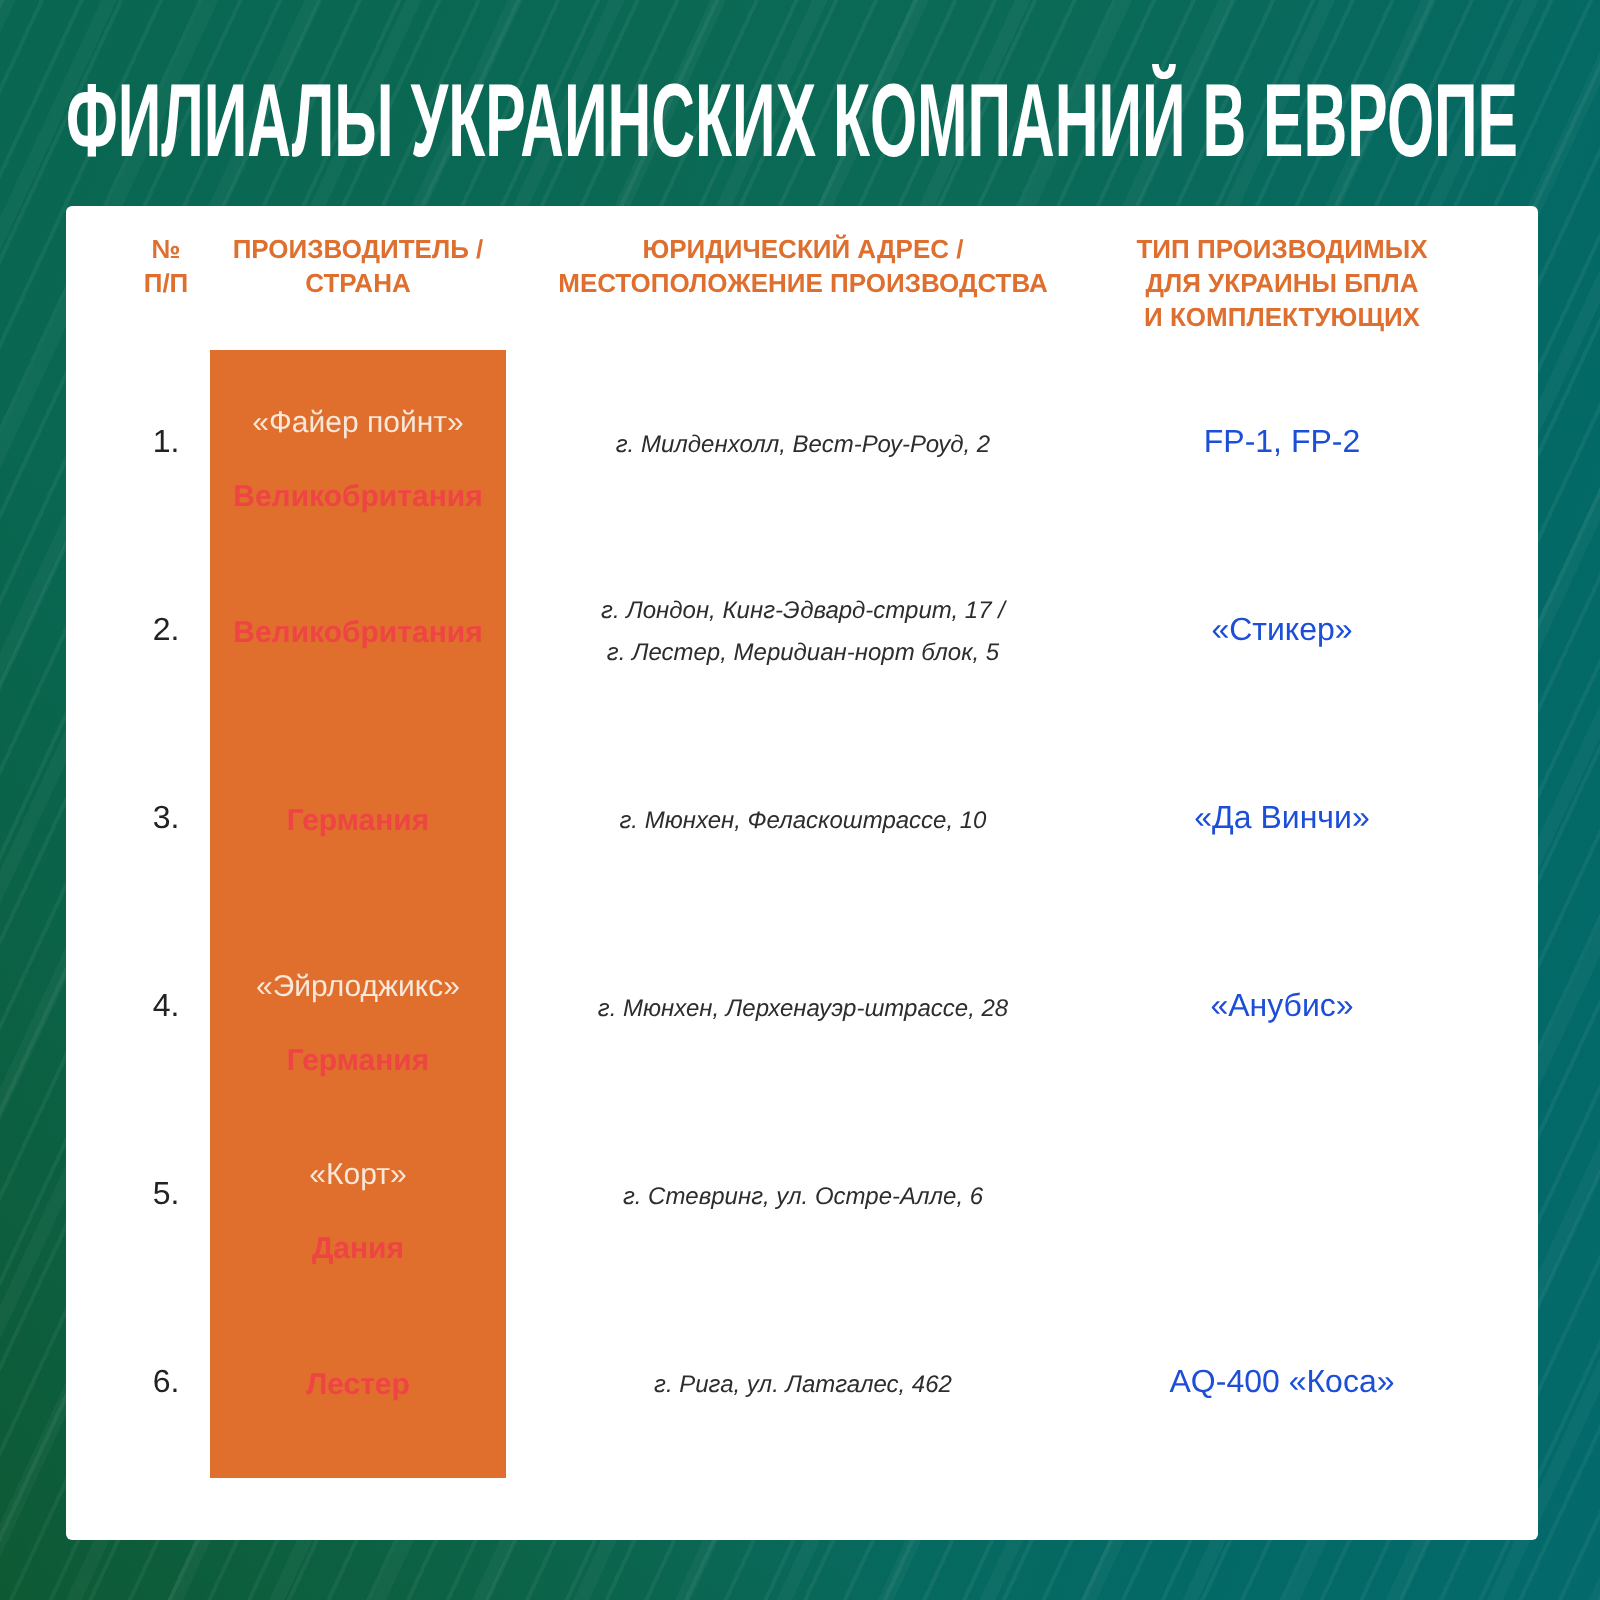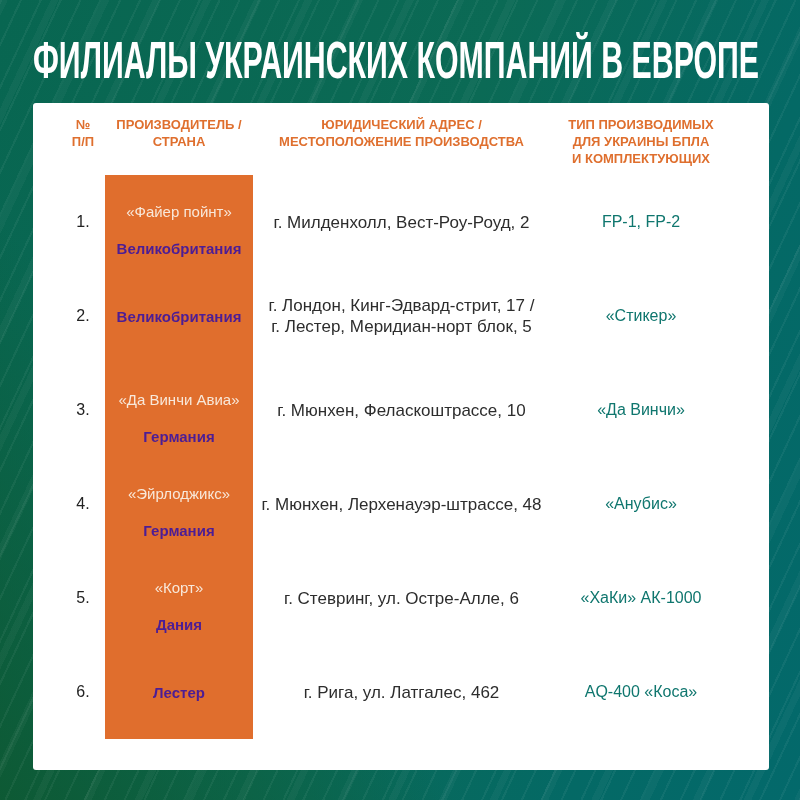--- a/index.html
+++ b/index.html
@@ -35,23 +35,23 @@
   }
   .row {
     position:relative;
     display:grid; grid-template-columns:72px 148px 297px 219px;
     height:94px; align-items:center;
   }
   .cell { text-align:center; }
   .num { padding-left:28px; font-size:16px; color:#222222; }
   .company { color:#FFFFFF; font-size:15px; line-height:21px; }
   .cname { max-width:126px; margin:16px auto; color:#F8E8DA; }
-  .ccountry { font-weight:bold; color:#4c1d95; }
-  .addr { font-size:17px; line-height:21px; color:#2D2D2D; white-space:pre-line; }
-  .type { font-size:16px; color:#0f766e; padding-right:37px; }
+  .ccountry { font-weight:bold; color:#ef4444; }
+  .addr { font-size:12px; line-height:21px; color:#2D2D2D; white-space:pre-line;font-style:italic; }
+  .type { font-size:16px; color:#1d4ed8; padding-right:37px; }
 </style>
 </head>
 <body>
 
 <div class="poster">
   <div class="bg"></div>
 
   <div class="title-wrap">
     <svg width="736" height="52" viewBox="0 0 736 52">
       <text x="1" y="46" font-family="Liberation Sans, sans-serif" font-size="52" font-weight="bold" fill="#FFFFFF" textLength="726" lengthAdjust="spacingAndGlyphs">ФИЛИАЛЫ УКРАИНСКИХ КОМПАНИЙ В ЕВРОПЕ</text>
@@ -90,45 +90,43 @@
           <div class="ccountry">Великобритания</div>
         </div>
         <div class="cell addr">г. Лондон, Кинг-Эдвард-стрит, 17 /
 г. Лестер, Меридиан-норт блок, 5</div>
         <div class="cell type">«Стикер»</div>
       </div>
 
       <div class="row">
         <div class="cell num">3.</div>
         <div class="cell company">
-          <div class="cname">«Да Винчи Авиа»</div>
           <div class="ccountry">Германия</div>
         </div>
         <div class="cell addr">г. Мюнхен, Феласкоштрассе, 10</div>
         <div class="cell type">«Да Винчи»</div>
       </div>
 
       <div class="row">
         <div class="cell num">4.</div>
         <div class="cell company">
           <div class="cname">«Эйрлоджикс»</div>
           <div class="ccountry">Германия</div>
         </div>
-        <div class="cell addr">г. Мюнхен, Лерхенауэр-штрассе, 48</div>
+        <div class="cell addr">г. Мюнхен, Лерхенауэр-штрассе, 28</div>
         <div class="cell type">«Анубис»</div>
       </div>
 
       <div class="row">
         <div class="cell num">5.</div>
         <div class="cell company">
           <div class="cname">«Корт»</div>
           <div class="ccountry">Дания</div>
         </div>
         <div class="cell addr">г. Стевринг, ул. Остре-Алле, 6</div>
-        <div class="cell type">«ХаКи» АК-1000</div>
       </div>
 
       <div class="row">
         <div class="cell num">6.</div>
         <div class="cell company">
           <div class="ccountry">Лестер</div>
         </div>
         <div class="cell addr">г. Рига, ул. Латгалес, 462</div>
         <div class="cell type">AQ-400 «Коса»</div>
       </div>

